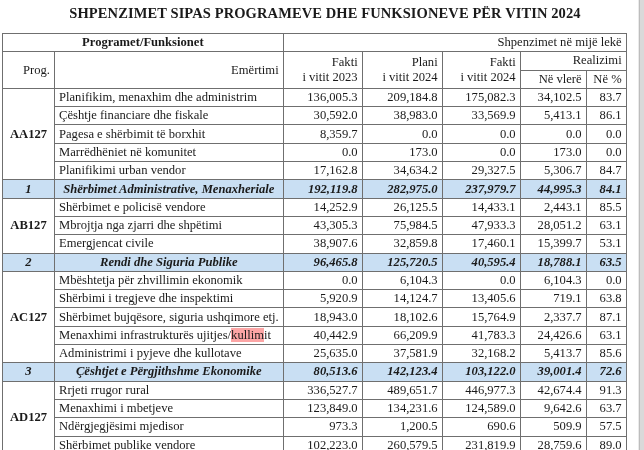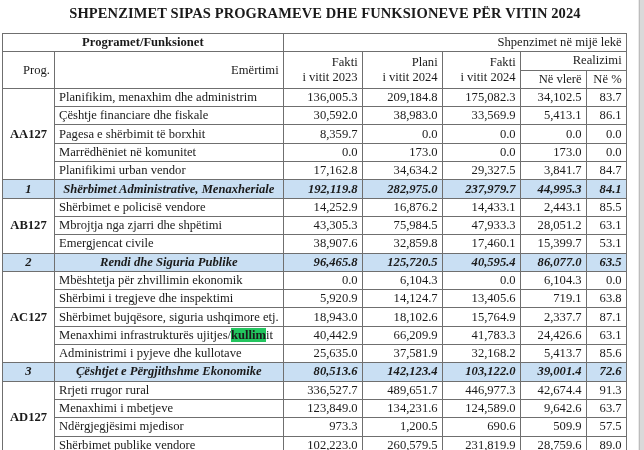--- a/index.html
+++ b/index.html
@@ -30,21 +30,21 @@
     white-space: nowrap; overflow: hidden;
   }
   th { font-weight: normal; }
   .hdr-main { font-weight: bold; text-align: center; }
   .hdr-center { text-align: right; }
   .hdr-two { line-height: 14px; }
   .num { text-align: right; }
   .prog { text-align: center; font-weight: bold; }
   .summary td { background: #c9dff3; font-weight: bold; font-style: italic; }
   .summary .center { text-align: center; }
-  .sel { background: #22c55e; font-weight: bold; }
+  .sel { background: #fca5a5; }
 </style>
 </head>
 <body>
 
 <div class="page-title">SHPENZIMET SIPAS PROGRAMEVE DHE FUNKSIONEVE PËR VITIN 2024</div>
 
 <table class="report">
   <colgroup>
     <col style="width:52px">
       <col style="width:218px">
@@ -113,37 +113,37 @@
         <td class="num">173.0</td>
         <td class="num">0.0</td>
         <td class="num">173.0</td>
         <td class="num">0.0</td>
       </tr>
       <tr>
         <td>Planifikimi urban vendor</td>
         <td class="num">17,162.8</td>
         <td class="num">34,634.2</td>
         <td class="num">29,327.5</td>
-        <td class="num">3,841.7</td>
+        <td class="num">5,306.7</td>
         <td class="num">84.7</td>
       </tr>
       <tr class="summary">
         <td class="center">1</td>
         <td class="center">Shërbimet Administrative, Menaxheriale</td>
         <td class="num">192,119.8</td>
         <td class="num">282,975.0</td>
         <td class="num">237,979.7</td>
         <td class="num">44,995.3</td>
         <td class="num">84.1</td>
       </tr>
       <tr>
         <td class="prog" rowspan="3">AB127</td>
         <td>Shërbimet e policisë vendore</td>
         <td class="num">14,252.9</td>
-        <td class="num">16,876.2</td>
+        <td class="num">26,125.5</td>
         <td class="num">14,433.1</td>
         <td class="num">2,443.1</td>
         <td class="num">85.5</td>
       </tr>
       <tr>
         <td>Mbrojtja nga zjarri dhe shpëtimi</td>
         <td class="num">43,305.3</td>
         <td class="num">75,984.5</td>
         <td class="num">47,933.3</td>
         <td class="num">28,051.2</td>
@@ -156,21 +156,21 @@
         <td class="num">17,460.1</td>
         <td class="num">15,399.7</td>
         <td class="num">53.1</td>
       </tr>
       <tr class="summary">
         <td class="center">2</td>
         <td class="center">Rendi dhe Siguria Publike</td>
         <td class="num">96,465.8</td>
         <td class="num">125,720.5</td>
         <td class="num">40,595.4</td>
-        <td class="num">86,077.0</td>
+        <td class="num">18,788.1</td>
         <td class="num">63.5</td>
       </tr>
       <tr>
         <td class="prog" rowspan="5">AC127</td>
         <td>Mbështetja për zhvillimin ekonomik</td>
         <td class="num">0.0</td>
         <td class="num">6,104.3</td>
         <td class="num">0.0</td>
         <td class="num">6,104.3</td>
         <td class="num">0.0</td>

